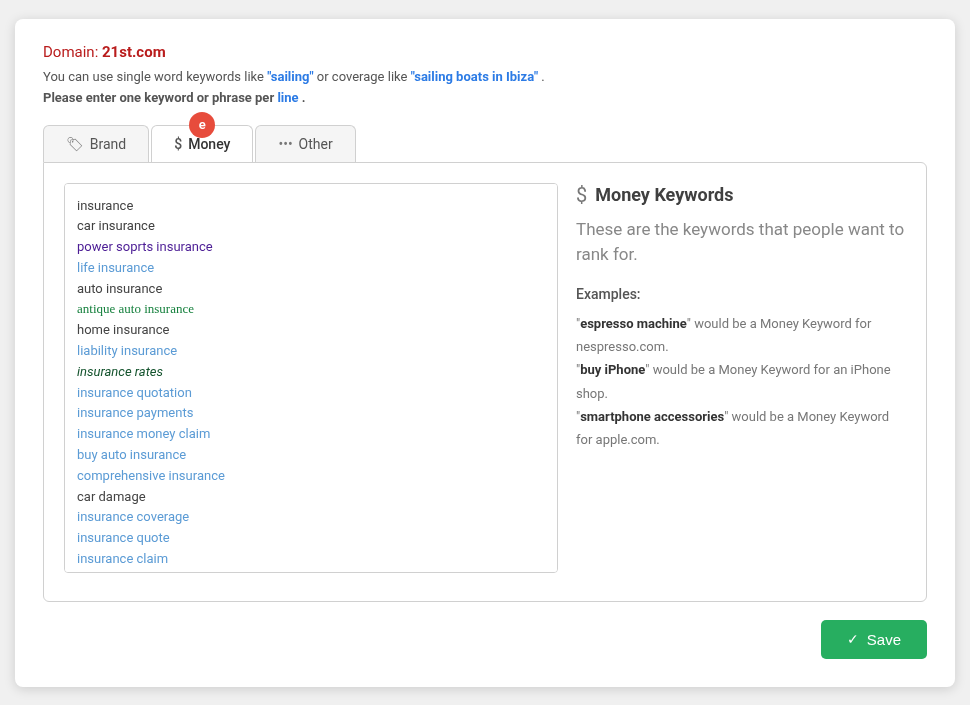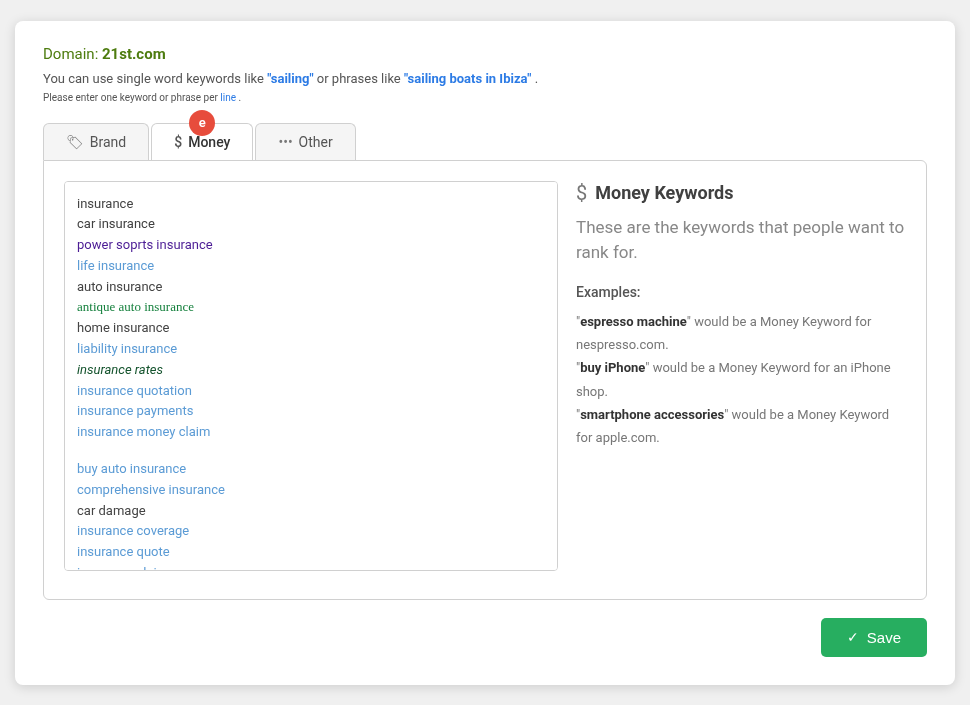--- a/index.html
+++ b/index.html
@@ -15,39 +15,40 @@
     .container {
       background: #ffffff;
       border-radius: 8px;
       box-shadow: 0 2px 12px rgba(0,0,0,0.15);
       width: 940px;
       padding: 24px 28px 28px 28px;
       position: relative;
     }
     .domain-line {
       font-size: 15px;
-      color: #4d7c0f;
+      color: #b91c1c;
       margin-bottom: 8px;
     }
     .domain-line strong {
       font-weight: 700;
     }
     .instruction-line {
       font-size: 13px;
       color: #555;
       margin-bottom: 6px;
     }
     .instruction-line .keyword-example {
       color: #2c7be5;
       font-weight: 700;
     }
     .instruction-line2 {
-      font-size: 10px;
+      font-size: 13px;
       color: #555;
       margin-bottom: 20px;
+      font-weight: bold;
     }
     .instruction-line2 a {
       color: #2c7be5;
       text-decoration: none;
     }
     .tabs-wrapper {
       position: relative;
       display: flex;
       align-items: flex-end;
       margin-bottom: 0;
@@ -185,21 +186,21 @@
 <div class="container">
 
   <div class="domain-line">
     <span>Domain:</span>
     <strong>21st.com</strong>
   </div>
 
   <div class="instruction-line">
     <span>You can use single word keywords like </span>
     <span class="keyword-example">"sailing"</span>
-    <span> or phrases like </span>
+    <span> or coverage like </span>
     <span class="keyword-example">"sailing boats in Ibiza"</span>
     <span>.</span>
   </div>
 
   <div class="instruction-line2">
     <span>Please enter one keyword or phrase per </span>
     <a href="#" class="keyword-link">line</a>
     <span>.</span>
   </div>
 
@@ -227,21 +228,21 @@
           <div style="color: #4c1d95;">power soprts insurance</div>
           <div style="color: rgb(91, 155, 213);">life insurance</div>
           <div style="color: rgb(68, 68, 68);">auto insurance</div>
           <div style="color: #15803d; font-family: Liberation Serif, serif;">antique auto insurance</div>
           <div style="color: rgb(68, 68, 68);">home insurance</div>
           <div style="color: rgb(91, 155, 213);">liability insurance</div>
           <div style="color: #14532d; font-style: italic;">insurance rates</div>
           <div style="color: rgb(91, 155, 213);">insurance quotation</div>
           <div style="color: rgb(91, 155, 213);">insurance payments</div>
           <div style="color: rgb(91, 155, 213);">insurance money claim</div>
-          <div style="color: rgb(91, 155, 213); margin-top: 16px;">buy auto insurance</div>
+          <div style="color: rgb(91, 155, 213);">buy auto insurance</div>
           <div style="color: rgb(91, 155, 213);">comprehensive insurance</div>
           <div style="color: rgb(68, 68, 68);">car damage</div>
           <div style="color: rgb(91, 155, 213);">insurance coverage</div>
           <div style="color: rgb(91, 155, 213);">insurance quote</div>
           <div style="color: rgb(91, 155, 213);">insurance claim</div>
         </div>
     </div>
 
     <div class="info-panel">
       <div class="info-title">

